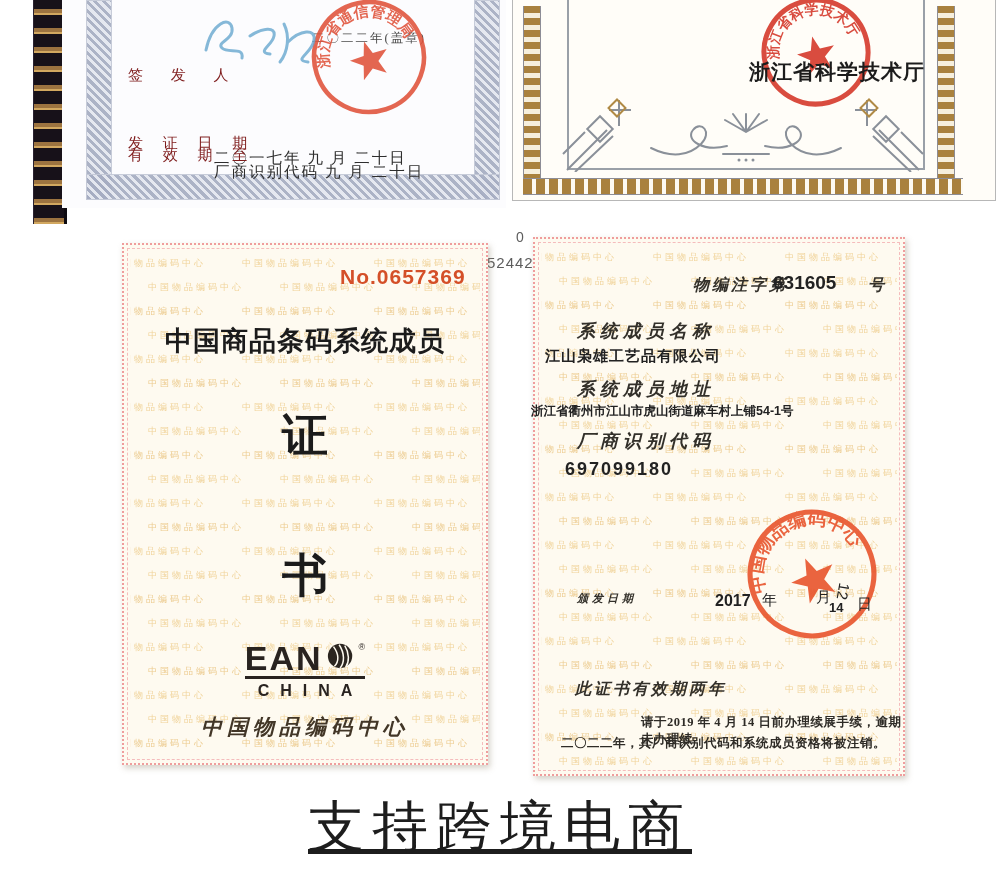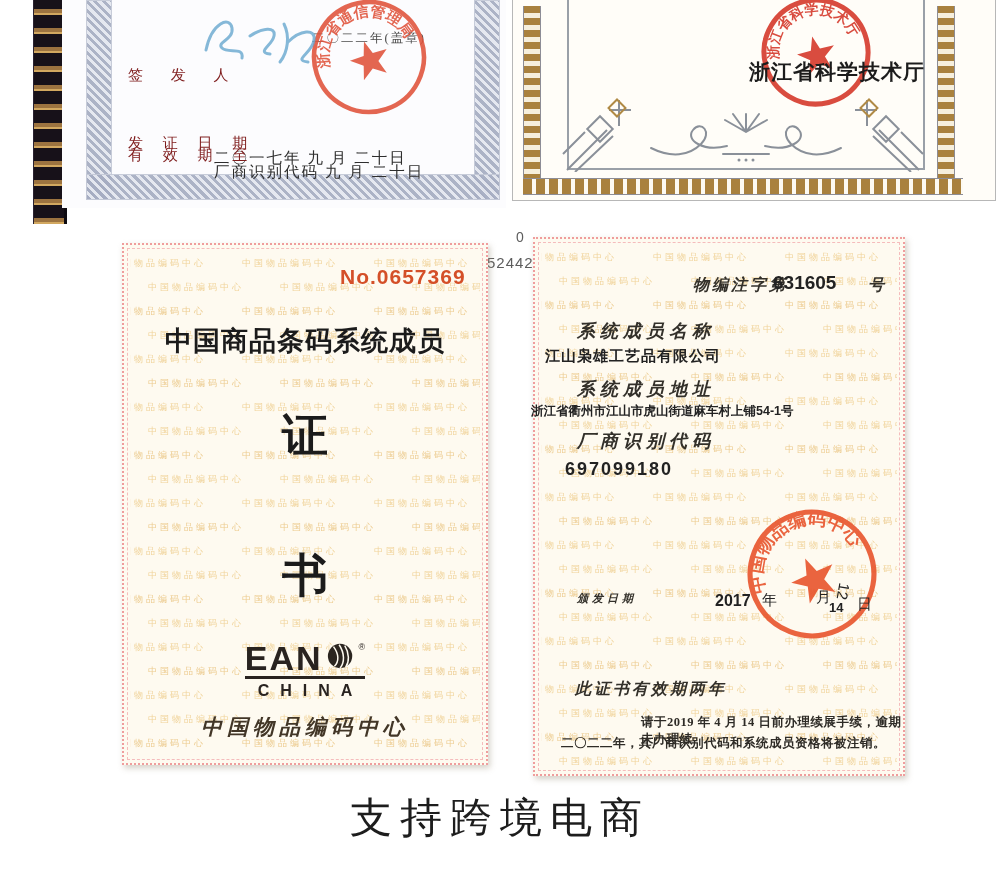--- a/index.html
+++ b/index.html
@@ -42,21 +42,21 @@
   .serif-cal{font-family:"Liberation Serif",serif;font-style:italic;font-weight:600;color:#33302a;}
   .boldval{font-weight:700;color:#222;}
   .serial{font-size:21px;font-weight:600;color:#d44f28;letter-spacing:1px;}
   .center{left:0;width:100%;text-align:center;}
   .bigchar{font-size:46px;font-weight:700;color:#1b1b1b;}
   .ean-row{display:flex;align-items:flex-start;justify-content:center;gap:3px;}
   .ean-txt{font-size:34px;font-weight:700;letter-spacing:2px;color:#292320;line-height:34px;}
   .ean-reg{font-size:9px;color:#292320;margin-top:1px;}
   .ean-line{width:120px;border-bottom:3px solid #292320;margin:1px auto 3px;}
   .ean-sub{font-size:16px;font-weight:700;letter-spacing:11px;padding-left:11px;color:#292320;text-align:center;}
-  .caption{font-family:"Liberation Serif",serif;font-size:42px;color:#1d1d1d;letter-spacing:8px;}
+  .caption{font-family:"Liberation Serif",serif;font-size:56px;color:#1d1d1d;letter-spacing:8px;text-decoration:underline;}
   .gutter-num{color:#5d5d5d;}
   svg{display:block;}
 </style>
 </head>
 <body>
 
 <svg width="0" height="0" style="position:absolute">
   <defs>
     <polygon id="star5" points="60,44 64.7,57.5 79,57.8 67.6,66.5 71.8,80.2 60,72 48.2,80.2 52.4,66.5 41,57.8 55.3,57.5"></polygon>
   </defs>

